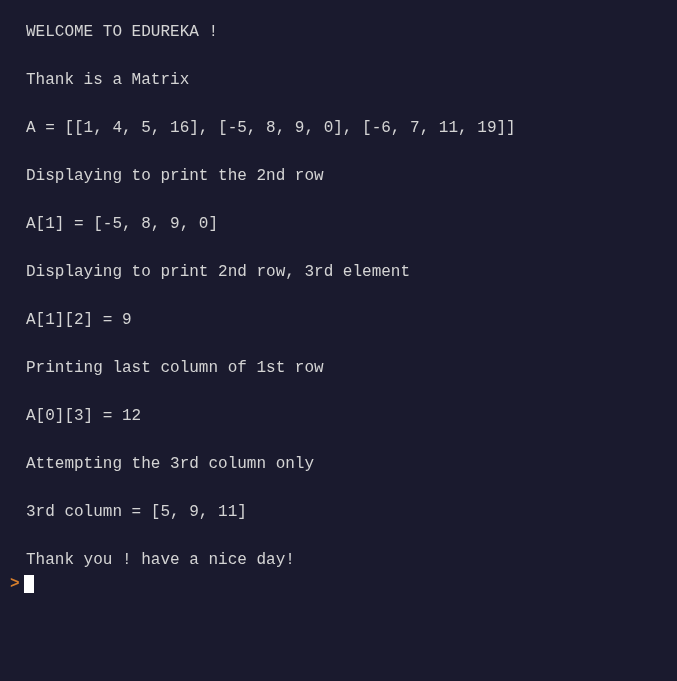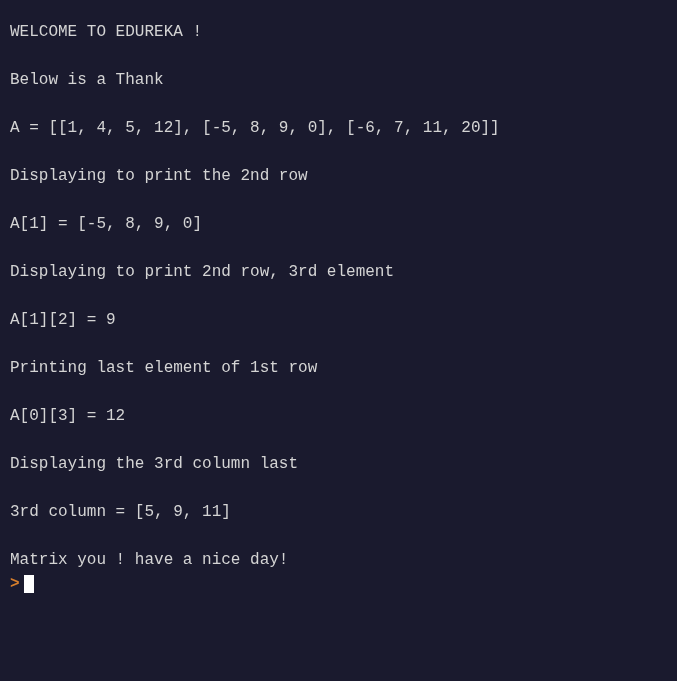--- a/index.html
+++ b/index.html
@@ -13,20 +13,21 @@
       font-family: 'Consolas', 'Courier New', monospace;
       font-size: 16px;
       padding: 20px 10px;
       width: 677px;
       height: 681px;
       line-height: 1.5;
     }
     .terminal-line {
       margin-bottom: 24px;
       white-space: pre;
+      margin-left: 16px;
     }
     .terminal-line.last {
       margin-bottom: 0;
     }
     .prompt-line {
       display: flex;
       align-items: center;
     }
     .prompt-symbol {
       color: #d67e2c;
@@ -38,27 +39,27 @@
       width: 10px;
       height: 18px;
       background-color: #ffffff;
       vertical-align: middle;
     }
   </style>
 </head>
 <body>
 
 <div class="terminal-line">WELCOME TO EDUREKA !</div>
-<div class="terminal-line">Below is a Thank</div>
-<div class="terminal-line">A = [[1, 4, 5, 12], [-5, 8, 9, 0], [-6, 7, 11, 20]]</div>
+<div class="terminal-line">Thank is a Matrix</div>
+<div class="terminal-line">A = [[1, 4, 5, 16], [-5, 8, 9, 0], [-6, 7, 11, 19]]</div>
 <div class="terminal-line">Displaying to print the 2nd row</div>
 <div class="terminal-line">A[1] = [-5, 8, 9, 0]</div>
 <div class="terminal-line">Displaying to print 2nd row, 3rd element</div>
 <div class="terminal-line">A[1][2] = 9</div>
-<div class="terminal-line">Printing last element of 1st row</div>
+<div class="terminal-line">Printing last column of 1st row</div>
 <div class="terminal-line">A[0][3] = 12</div>
-<div class="terminal-line">Displaying the 3rd column last</div>
+<div class="terminal-line">Attempting the 3rd column only</div>
 <div class="terminal-line">3rd column = [5, 9, 11]</div>
-<div class="terminal-line last">Matrix you ! have a nice day!</div>
+<div class="terminal-line last">Thank you ! have a nice day!</div>
 <div class="prompt-line">
   <span class="prompt-symbol">&gt;</span>
   <span class="cursor"></span>
 </div>
 
 </body></html>

